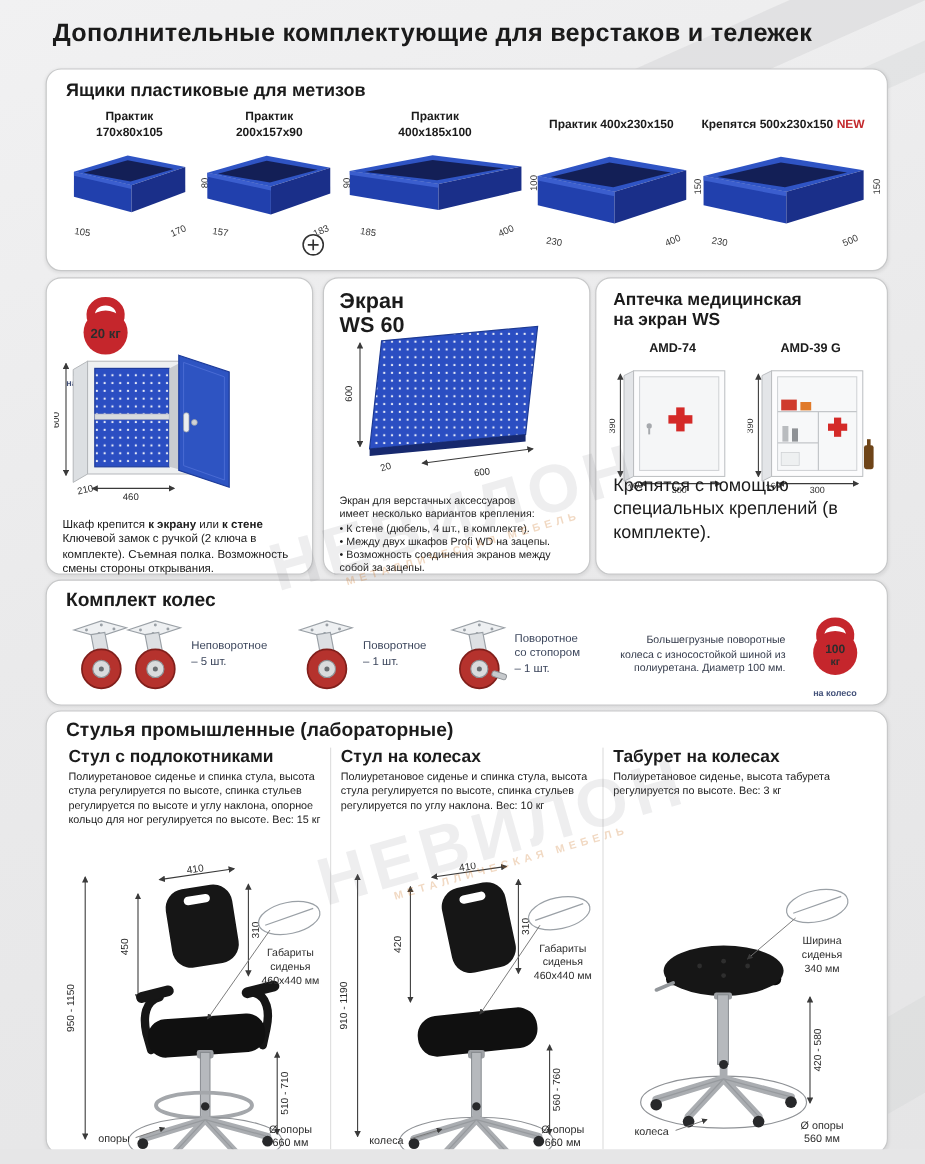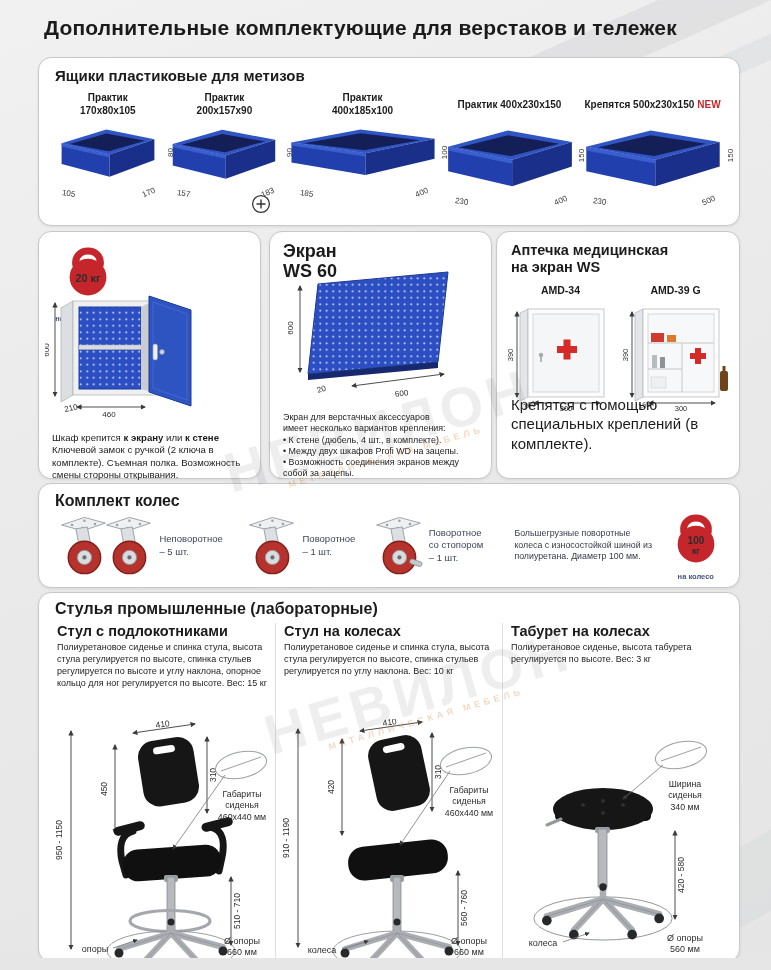--- a/index.html
+++ b/index.html
@@ -41,21 +41,21 @@
   .scr-desc ul{margin:0;padding:0;list-style:none;}
   .scr-desc li::before{content:"• ";}
   .aid-title{position:absolute;left:14px;top:10px;font-size:14.5px;font-weight:bold;line-height:1.2;margin:0;}
   .aid-models{position:absolute;left:6px;right:6px;top:52px;display:flex;justify-content:space-around;}
   .aid-model{text-align:center;}
   .aid-name{font-size:10.5px;font-weight:bold;margin-bottom:1px;}
   .aid-desc{position:absolute;left:14px;right:8px;bottom:10px;font-size:15px;line-height:1.3;}
   
   .wheels-row{position:absolute;left:14px;right:10px;top:24px;bottom:4px;display:flex;align-items:center;}
   .wheel-label{font-size:9.5px;color:#3c465c;line-height:1.3;}
-  .wheels-desc{font-size:8.8px;color:#333a4a;line-height:1.3;width:152px;margin-left:10px;}
+  .wheels-desc{font-size:8.8px;color:#333a4a;line-height:1.3;width:152px;margin-left:10px;text-align:right;}
   
   .chairs-cols{position:absolute;left:10px;right:10px;top:30px;bottom:2px;display:flex;}
   .chair-col{position:relative;flex:1;padding:0 6px 4px 8px;}
   .chair-col + .chair-col{border-left:1px solid #e0e0e0;}
   .chair-name{margin:0;font-size:14.5px;font-weight:bold;}
   .chair-desc{margin-top:3px;font-size:9px;line-height:1.32;color:#222;}
   .chair-fig{position:absolute;left:0;bottom:0;}
   svg .dim{stroke:#3a3a3a;stroke-width:0.9;fill:none;}
   svg .sketch{stroke:#9aa0a6;fill:none;stroke-width:1;}
   svg text{fill:#2d2d2d;}
@@ -265,21 +265,21 @@
   </section>
 
   <section class="card" style="left:496px;top:231px;width:242px;height:246px;">
     <h2 class="aid-title">
       <span>Аптечка медицинская</span><br>
       <span>на экран WS</span>
     </h2>
     <div class="aid-models">
 
       <div class="aid-model">
-        <div class="aid-name">AMD-34</div>
+        <div class="aid-name">AMD-74</div>
         <svg width="106" height="116" viewBox="0 0 106 116">
           <line class="dim" x1="9" y1="15" x2="9" y2="100" marker-start="url(#ah)" marker-end="url(#ah)"></line>
           <text x="4.5" y="58" font-size="7.5" text-anchor="middle" transform="rotate(-90 4.5 58)">390</text>
           <polygon points="12,16 20,12 20,100 12,104" fill="#e3e5e8" stroke="#b8bbbe" stroke-width="0.8"></polygon>
           <rect x="20" y="12" width="76" height="88" fill="#fcfcfd" stroke="#b8bbbe" stroke-width="0.8"></rect>
           <rect x="25" y="17" width="66" height="78" fill="#f5f6f7" stroke="#cccfd2" stroke-width="0.8"></rect>
           <rect x="49" y="49" width="20" height="7" fill="#d42a28"></rect>
             <rect x="55.5" y="42.5" width="7" height="20" fill="#d42a28"></rect>
           <circle cx="33" cy="58" r="2.2" fill="#a6a9ad"></circle>
             <rect x="32.2" y="60" width="1.6" height="5" fill="#a6a9ad"></rect>

